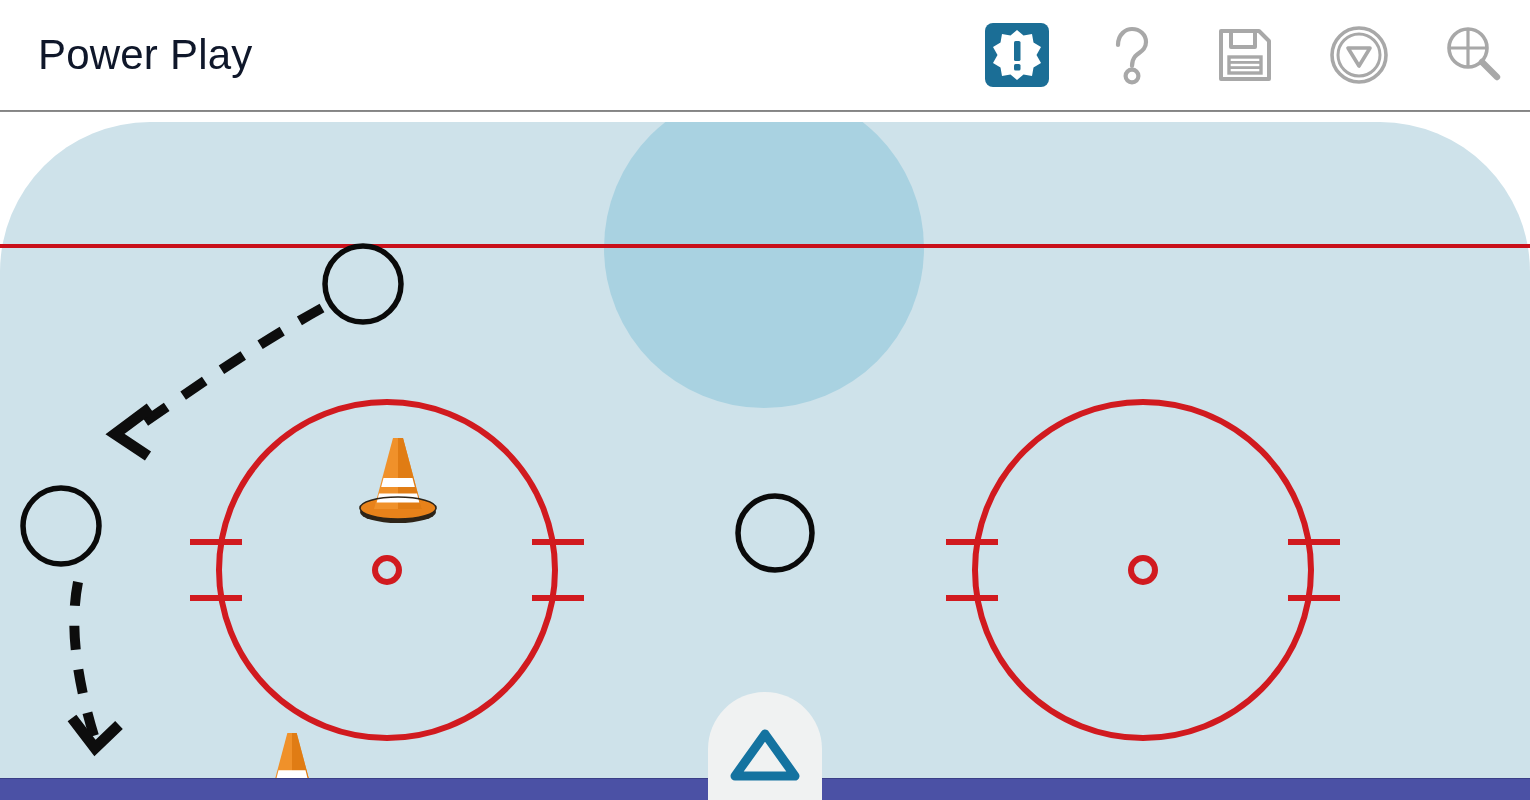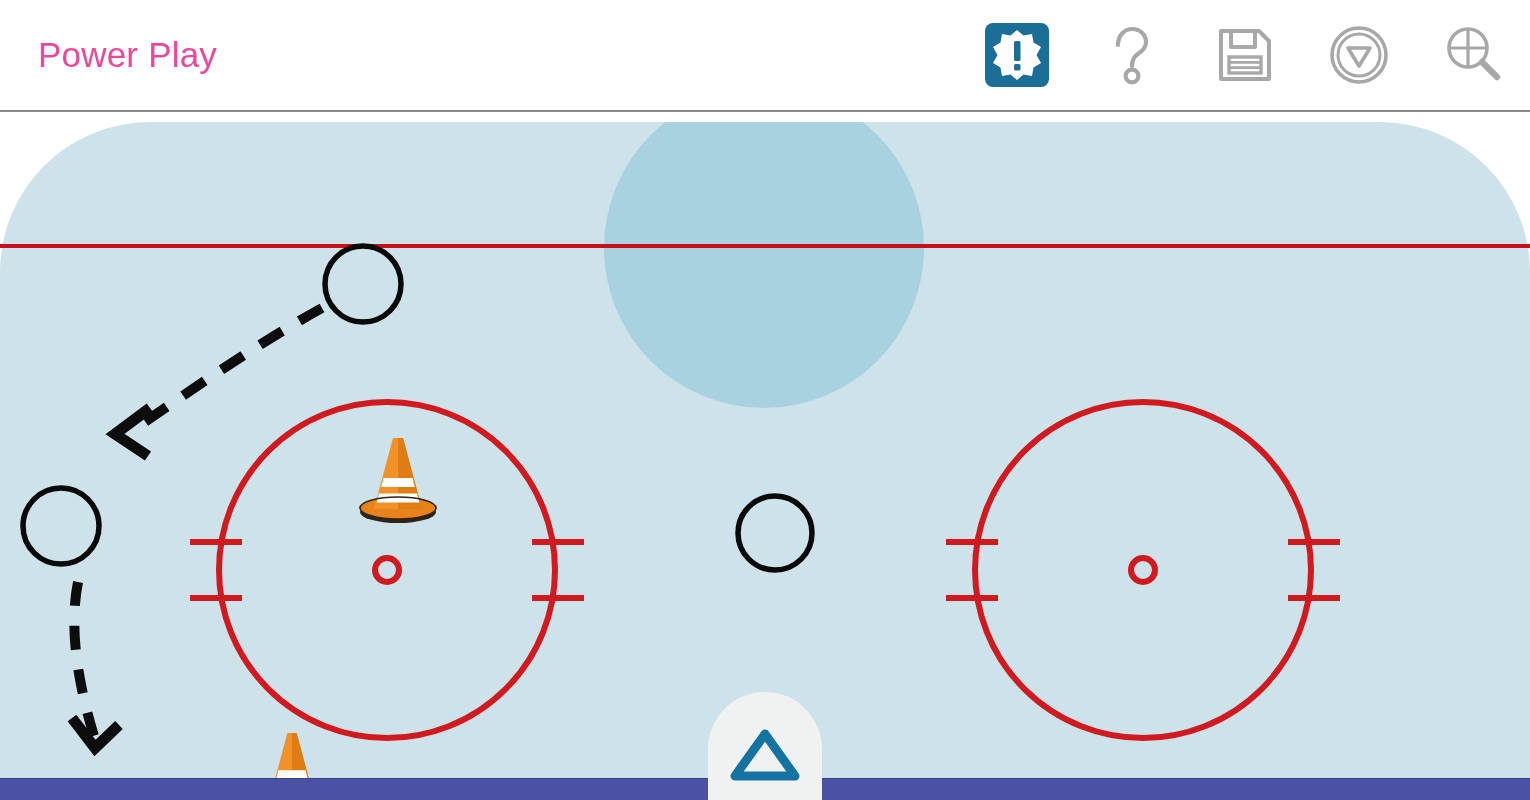--- a/index.html
+++ b/index.html
@@ -36,22 +36,22 @@
     left: 0; bottom: -4px;
     width: 100%; height: 4px;
     background: linear-gradient(to bottom, rgba(0,0,0,0.16), rgba(0,0,0,0));
   }
   #app-title {
     position: absolute;
     left: 38px;
     top: 0;
     height: 110px;
     line-height: 110px;
-    font-size: 35px;
-    color: #ec4899;
+    font-size: 42px;
+    color: #0f172a;
     letter-spacing: 0.2px;
     white-space: nowrap;
   }
   #toolbar {
     position: absolute;
     right: 22px;
     top: 0;
     height: 110px;
     display: flex;
     align-items: center;

